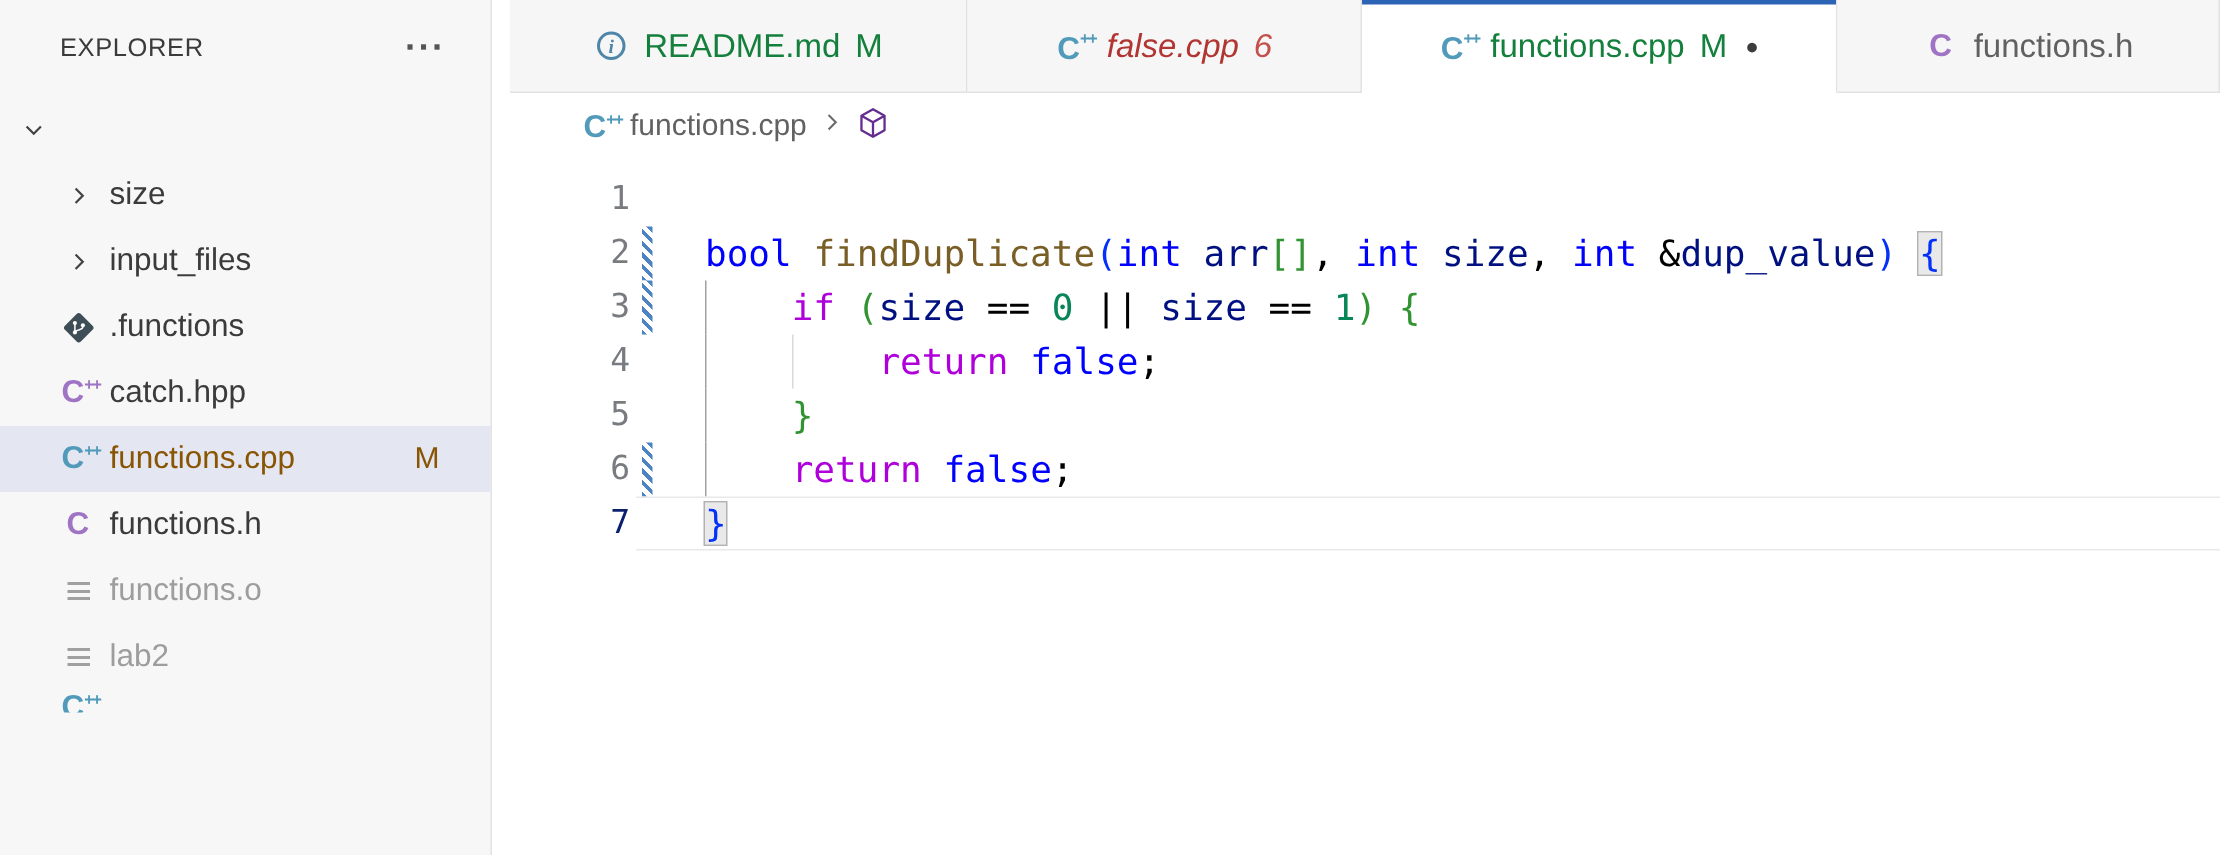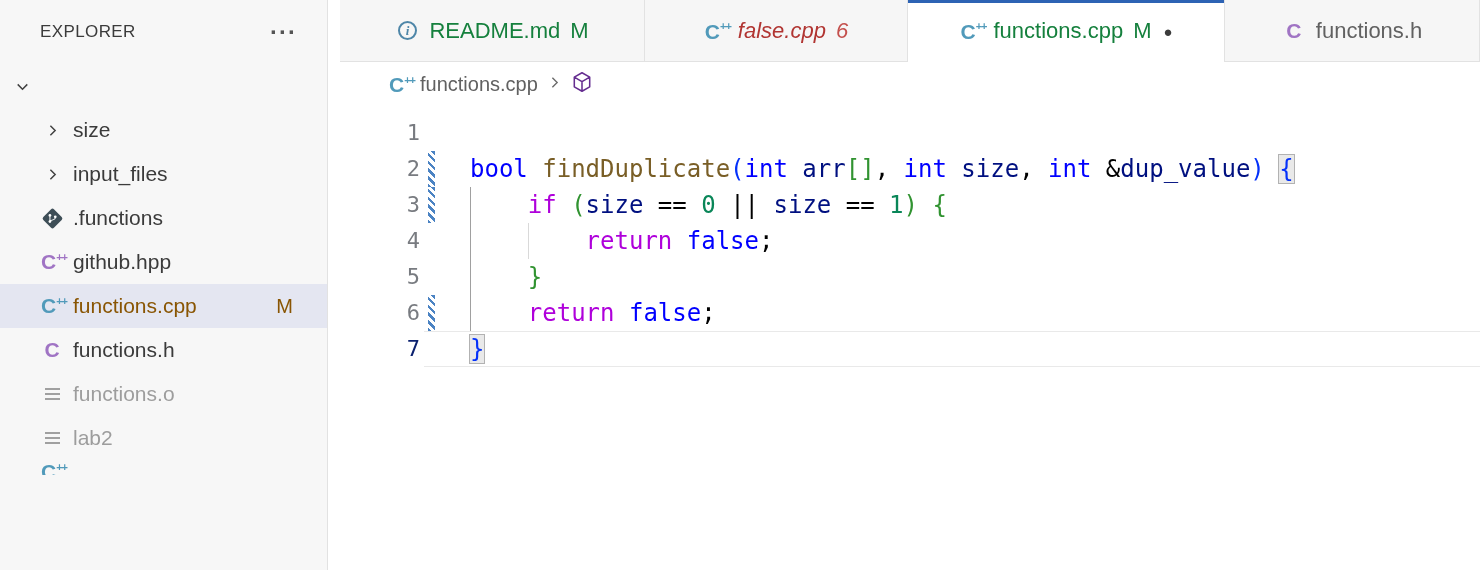--- a/index.html
+++ b/index.html
@@ -117,21 +117,21 @@
               <path d="M3.2 3.5v5.5M9 5.5c0 2.2-3.5 1.6-5.5 3.3" stroke="#fff" stroke-width="1.1" fill="none"></path>
             </svg>
           </span>
         </span>
         <span class="tlabel">.functions</span>
       </div>
       <div class="trow">
         <span class="ic">
           <span class="cppw" style="color:#a074c4"><span class="C">C</span><span class="pp">++</span></span>
         </span>
-        <span class="tlabel">github.hpp</span>
+        <span class="tlabel">catch.hpp</span>
       </div>
       <div class="trow sel">
         <span class="ic">
           <span class="cppw" style="color:#519aba"><span class="C">C</span><span class="pp">++</span></span>
         </span>
         <span class="tlabel">functions.cpp</span>
         <span class="tbadge">M</span>
       </div>
       <div class="trow">
         <span class="ic">

